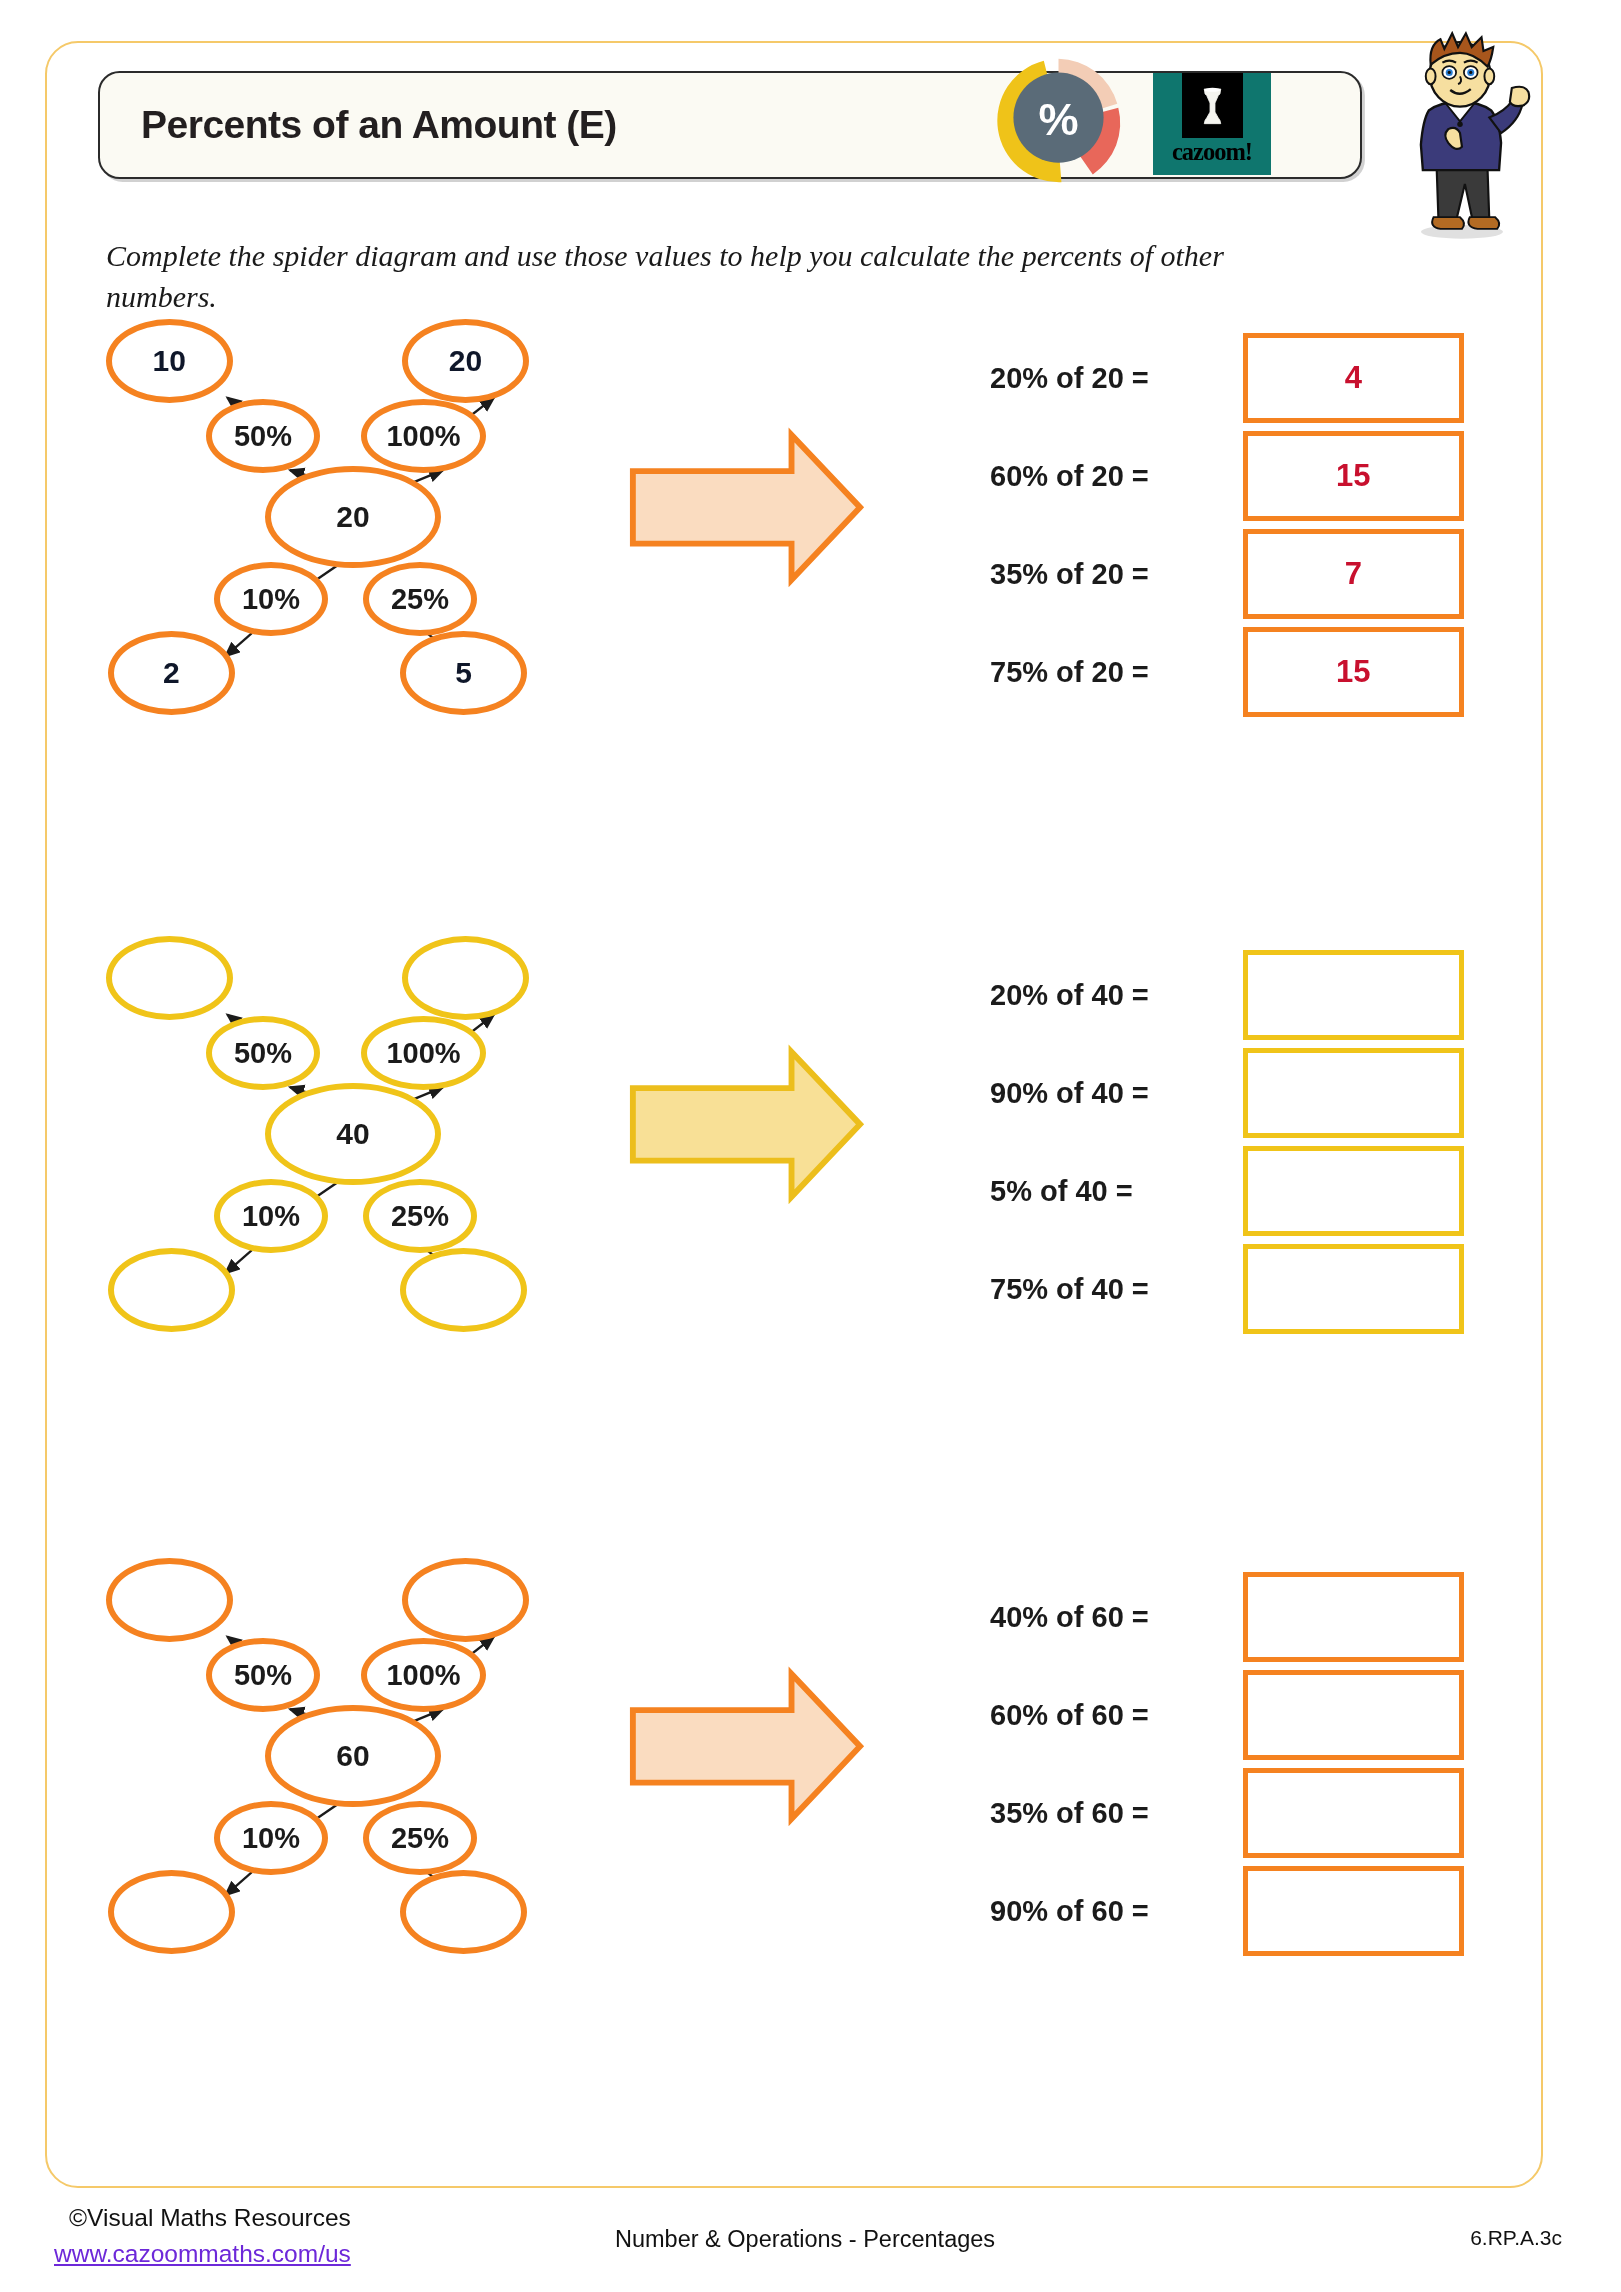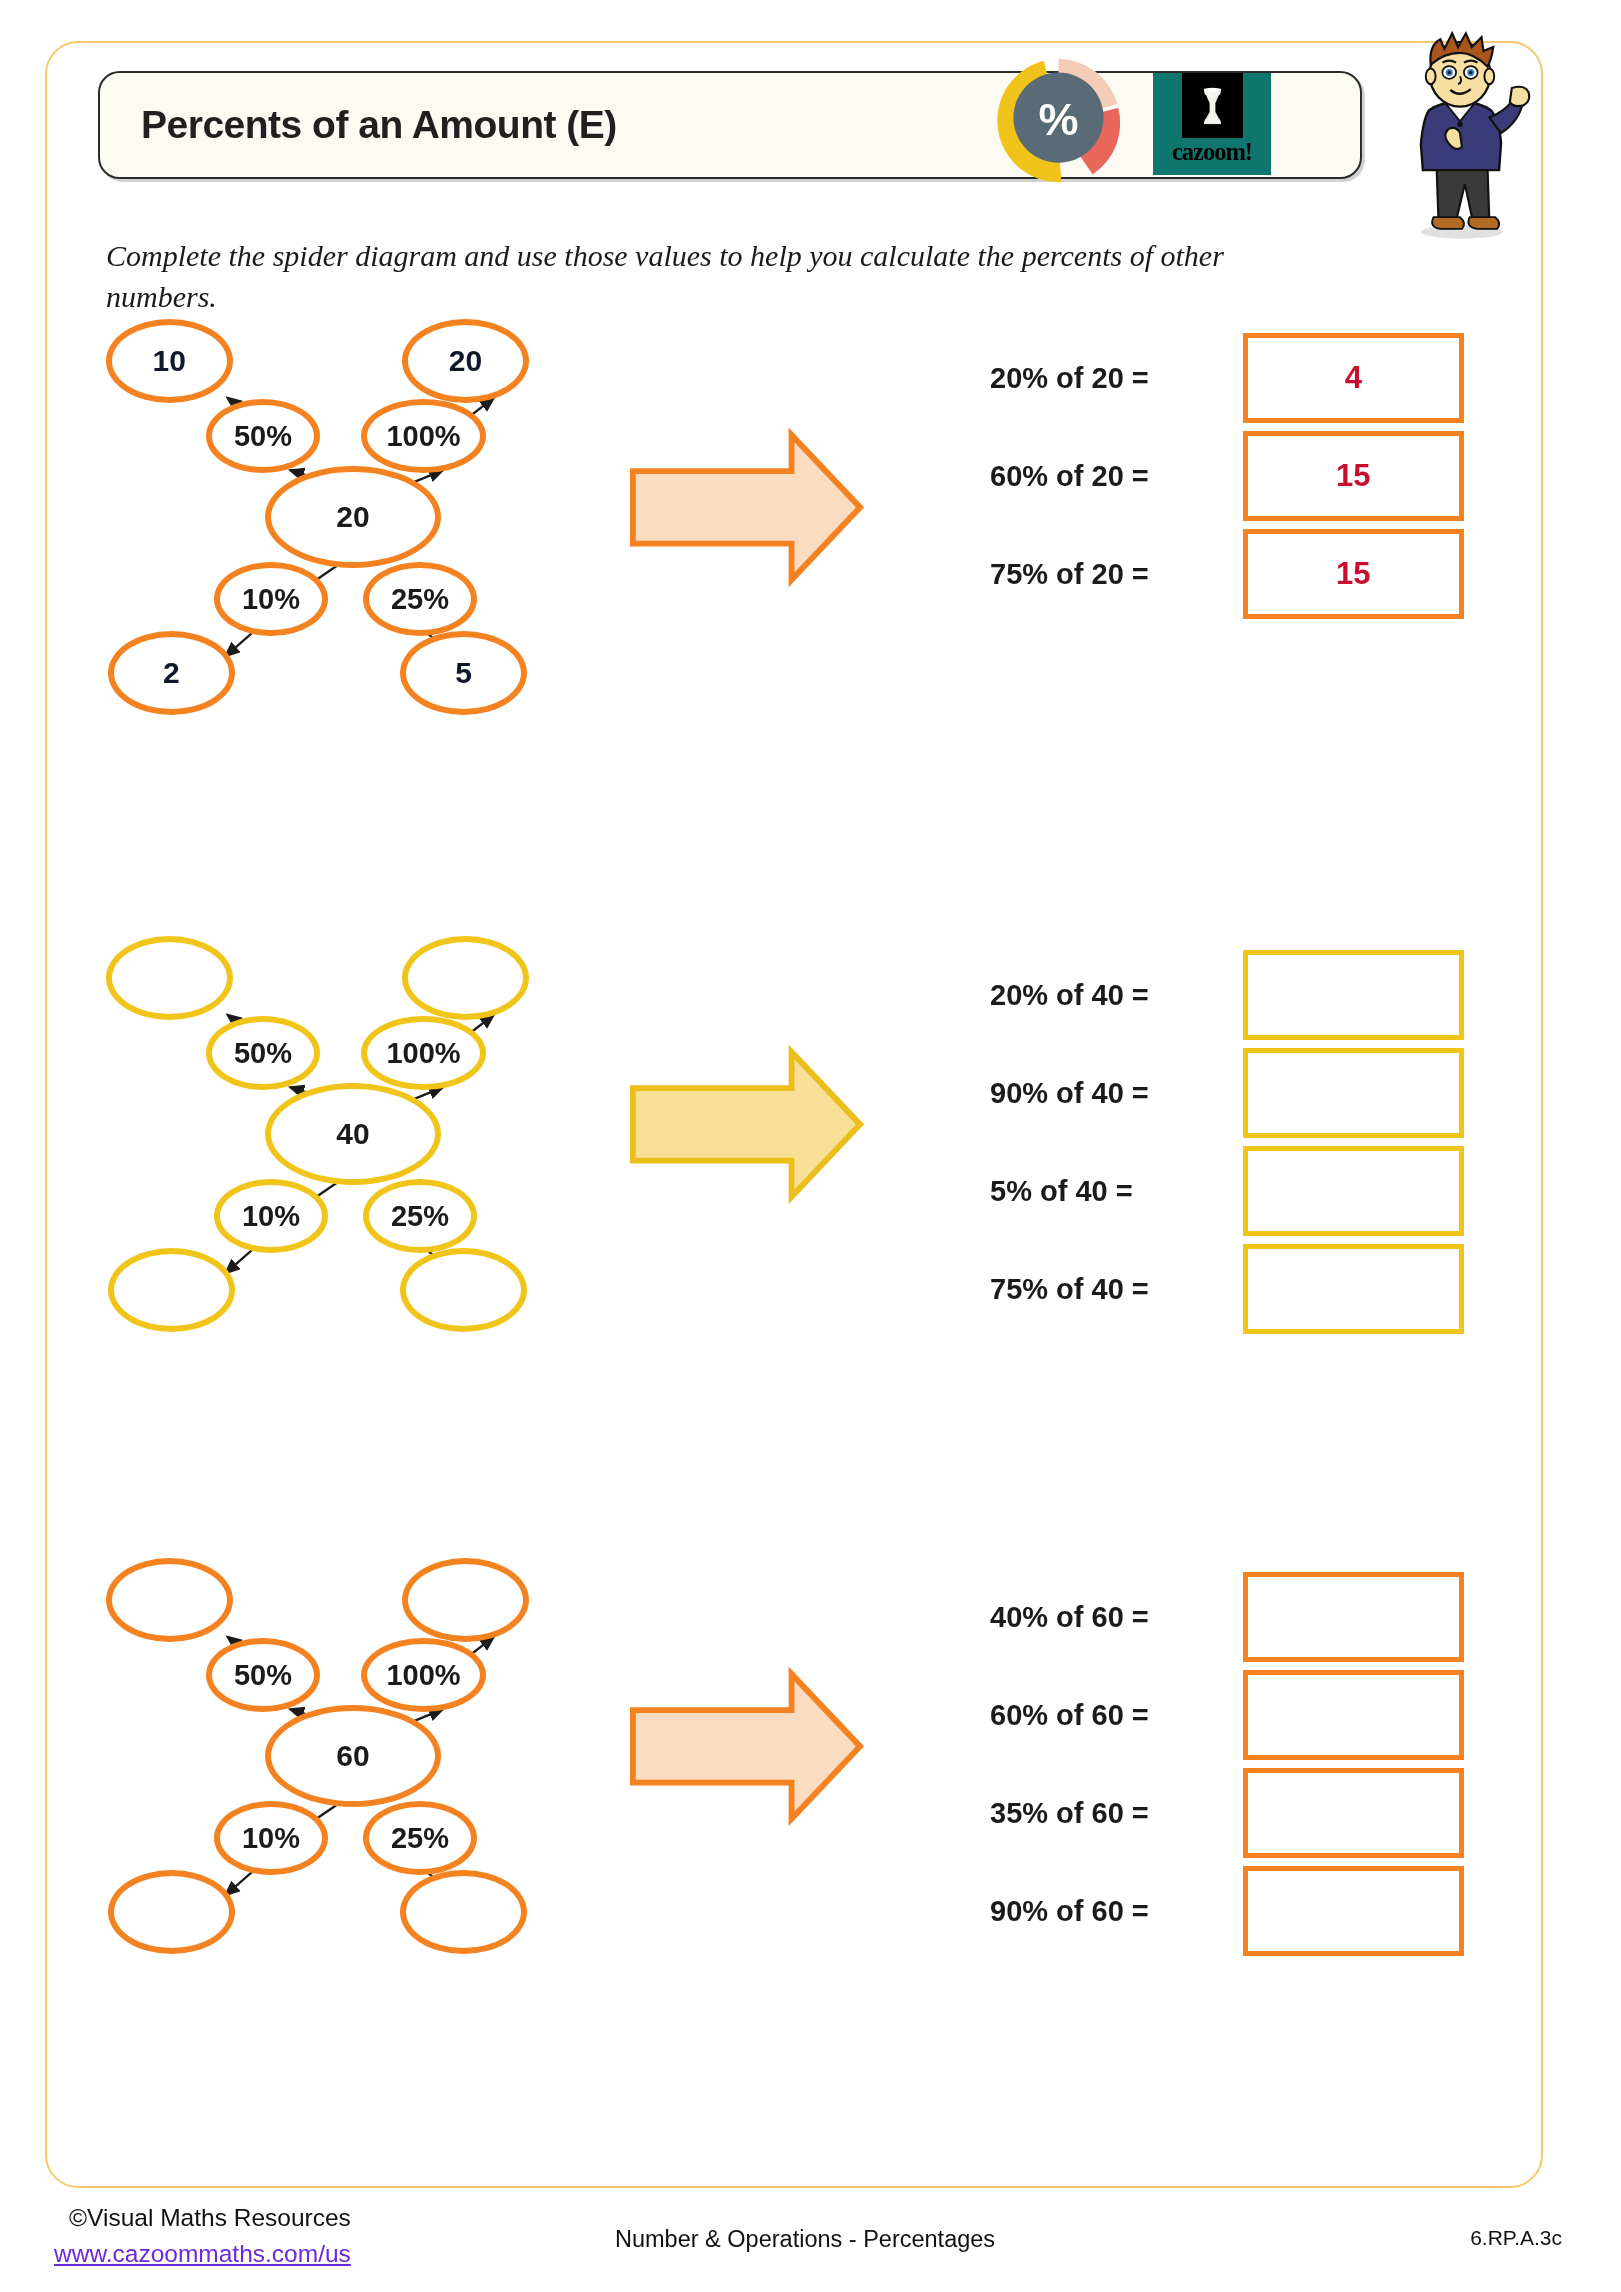--- a/index.html
+++ b/index.html
@@ -191,20 +191,24 @@
     <div class="qlist">
       <div class="qrow">
         <div class="qlabel">20% of 20 =</div>
         <div class="qbox" style="border: 5.9px solid rgb(245, 130, 32);">4</div>
       </div>
       <div class="qrow">
         <div class="qlabel">60% of 20 =</div>
         <div class="qbox" style="border: 5.9px solid rgb(245, 130, 32);">15</div>
       </div>
       <div class="qrow">
+        <div class="qlabel">35% of 20 =</div>
+        <div class="qbox" style="border: 5.9px solid rgb(245, 130, 32);">7</div>
+      </div>
+      <div class="qrow">
         <div class="qlabel">75% of 20 =</div>
         <div class="qbox" style="border: 5.9px solid rgb(245, 130, 32);">15</div>
       </div>
     </div>
   </div>
 <div class="section" id="section-1">
     <div class="spider">
       <svg width="637" height="412" viewBox="0 0 650 420">
         <defs>
           <marker id="ah1" markerWidth="7" markerHeight="7" refX="6" refY="3" orient="auto">

